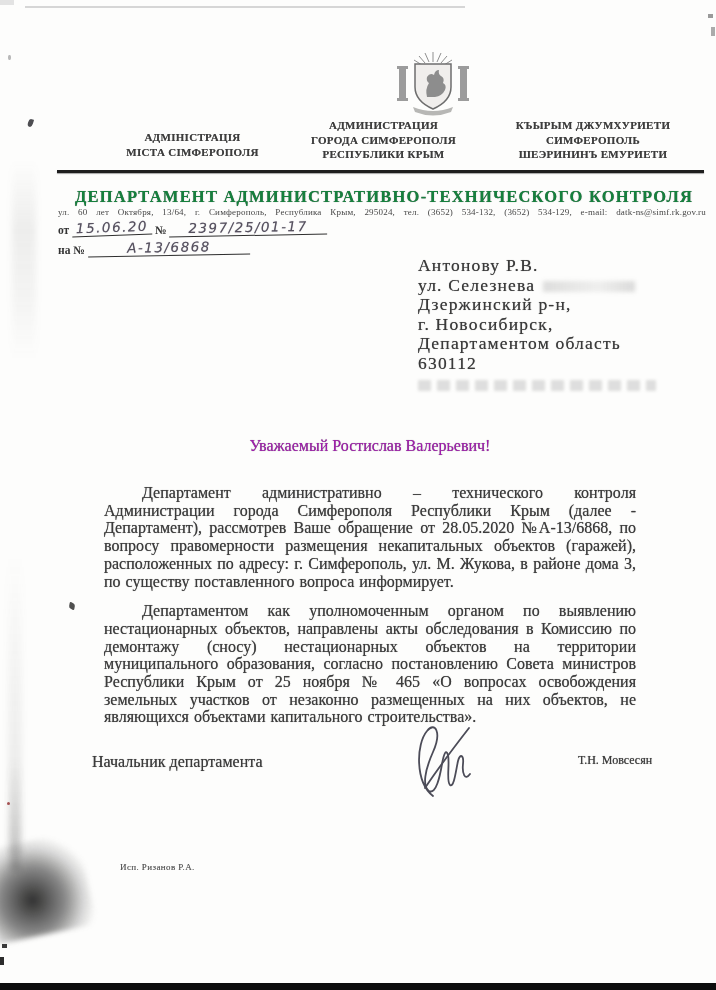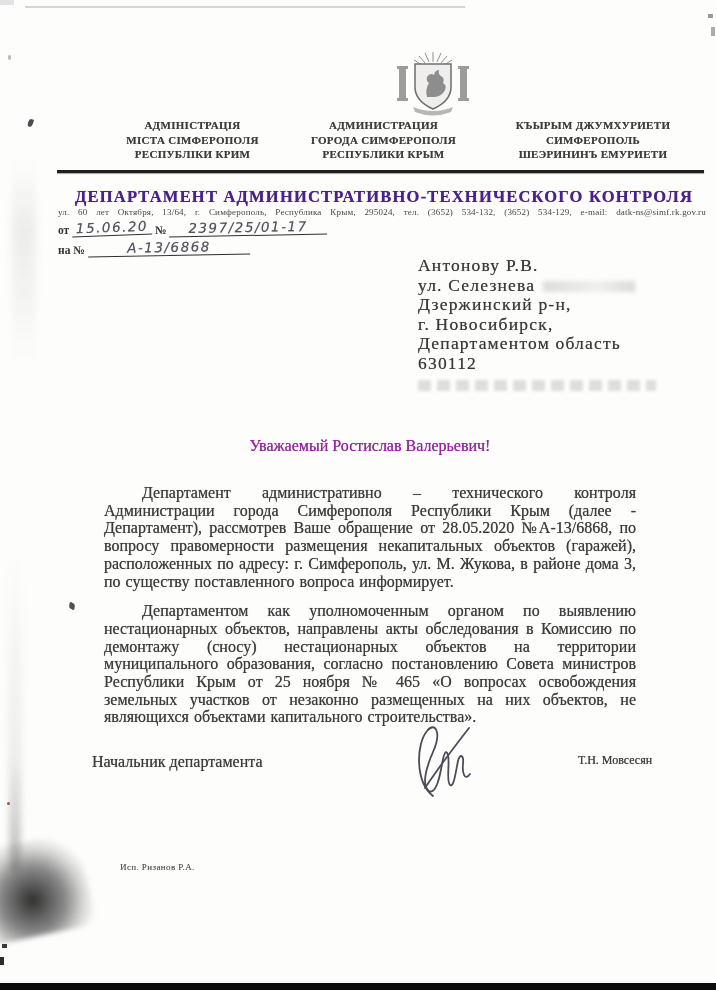--- a/index.html
+++ b/index.html
@@ -23,25 +23,25 @@
   .blob-outer{left:-12px;top:840px;width:100px;height:95px;background:radial-gradient(ellipse at 42% 62%,rgba(25,25,25,.9) 0%,rgba(45,45,45,.55) 40%,rgba(70,70,70,.2) 62%,transparent 78%);filter:blur(2.5px);transform:rotate(-12deg);}
   .blob-tail{left:10px;top:760px;width:10px;height:110px;background:linear-gradient(180deg,transparent,rgba(60,60,60,.25));filter:blur(3px);}
   .bottom-band{left:0;top:983px;width:716px;height:7px;background:#0d0d0d;}
   .bspeck1{left:2px;top:944px;width:5px;height:4px;background:#3a3a3a;}
   .bspeck2{left:0;top:957px;width:4px;height:8px;background:#2c2c2c;}
   .rspeck1{left:708px;top:14px;width:5px;height:4px;background:#9a9a9a;}
   .rspeck2{left:711px;top:27px;width:4px;height:9px;background:#ababab;}
   
   .emblem{left:392px;top:50px;width:82px;height:66px;}
   .org-col{top:118px;font-size:11px;font-weight:bold;line-height:14.5px;text-align:center;color:#3d3d3d;letter-spacing:.3px;text-shadow:0 0 .6px rgba(70,70,70,.7);}
-  .org-col-1{left:70px;width:245px;}
+  .org-col-1{left:70px;width:245px;margin-top:12px;}
   .org-col-2{left:292px;width:183px;}
   .org-col-3{left:480px;width:226px;}
   .head-rule{left:57px;top:170px;width:647px;height:3px;background:#1e1e1e;box-shadow:0 1px 1px rgba(0,0,0,.35);}
-  .dept-title{left:62px;top:187px;width:644px;text-align:center;font-size:16.5px;font-weight:bold;letter-spacing:1.2px;color:#4c1d95;white-space:nowrap;text-shadow:0 0 .7px rgba(50,50,50,.8);}
+  .dept-title{left:62px;top:187px;width:644px;text-align:center;font-size:16.5px;font-weight:bold;letter-spacing:1.2px;color:#15803d;white-space:nowrap;text-shadow:0 0 .7px rgba(50,50,50,.8);}
   .addr-line{left:58px;top:207px;width:648px;font-size:9px;color:#474747;white-space:nowrap;letter-spacing:.2px;text-align:justify;text-align-last:justify;}
   
   .ref-row{left:58px;font-size:11.5px;font-weight:bold;color:#333;}
   .ref-row-1{top:219px;}
   .ref-row-2{top:239px;}
   .hw-line{display:inline-block;border-bottom:1.6px solid #2f2f2f;text-align:center;vertical-align:bottom;}
   .hw{font-family:"DejaVu Sans", sans-serif;font-style:italic;font-weight:normal;font-size:13.5px;color:#57525f;letter-spacing:1.5px;text-shadow:0 0 .8px rgba(90,85,110,.6);}
   .hw-date{min-width:80px;transform:rotate(-2deg);}
   .hw-num{min-width:158px;transform:rotate(-1deg);}
   .hw-reply{min-width:162px;transform:rotate(-1deg);}
@@ -100,21 +100,20 @@
     </g>
     <path d="M23 14 H59 V37 Q59 51 41 59 Q23 51 23 37 Z" fill="#f0eeec" stroke="#6d6d6d" stroke-width="1.5"></path>
     <path d="M35 47 Q33 39 37 33 Q34 31 35 27 Q38 22 42 25 Q43 20 47 20 Q46 24 49 26 Q53 28 51 33 Q55 35 53 40 Q50 46 43 47 Z" fill="#8d8d8d"></path>
     <path d="M21 57 Q41 65 61 57 L59 62 Q41 69 23 62 Z" fill="#b7b7b5"></path>
   </svg>
 </div>
 
 <div class="abs org-col org-col-1">
   <div>АДМІНІСТРАЦІЯ</div>
   <div>МІСТА СІМФЕРОПОЛЯ</div>
-  <div>РЕСПУБЛІКИ КРИМ</div>
 </div>
 <div class="abs org-col org-col-2">
   <div>АДМИНИСТРАЦИЯ</div>
   <div>ГОРОДА СИМФЕРОПОЛЯ</div>
   <div>РЕСПУБЛИКИ КРЫМ</div>
 </div>
 <div class="abs org-col org-col-3">
   <div>КЪЫРЫМ ДЖУМХУРИЕТИ</div>
   <div>СИМФЕРОПОЛЬ</div>
   <div>ШЕЭРИНИНЪ ЕМУРИЕТИ</div>

